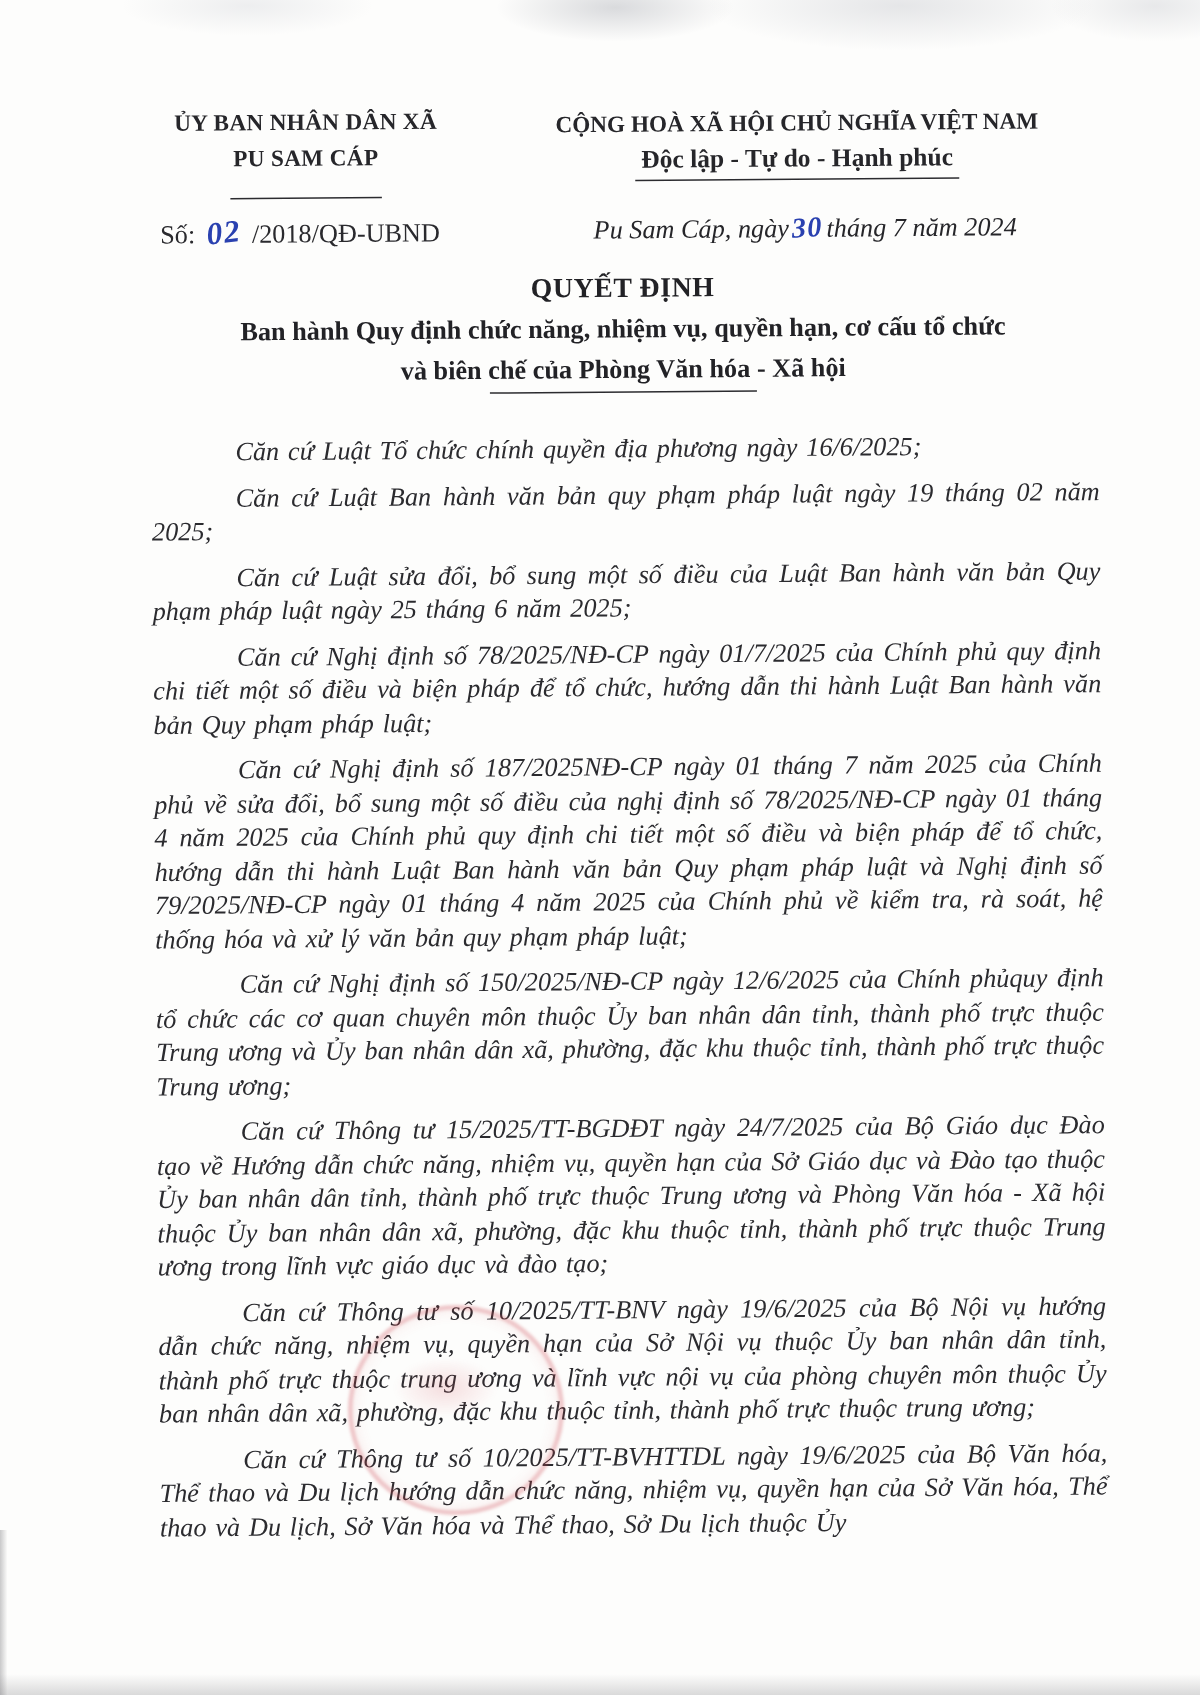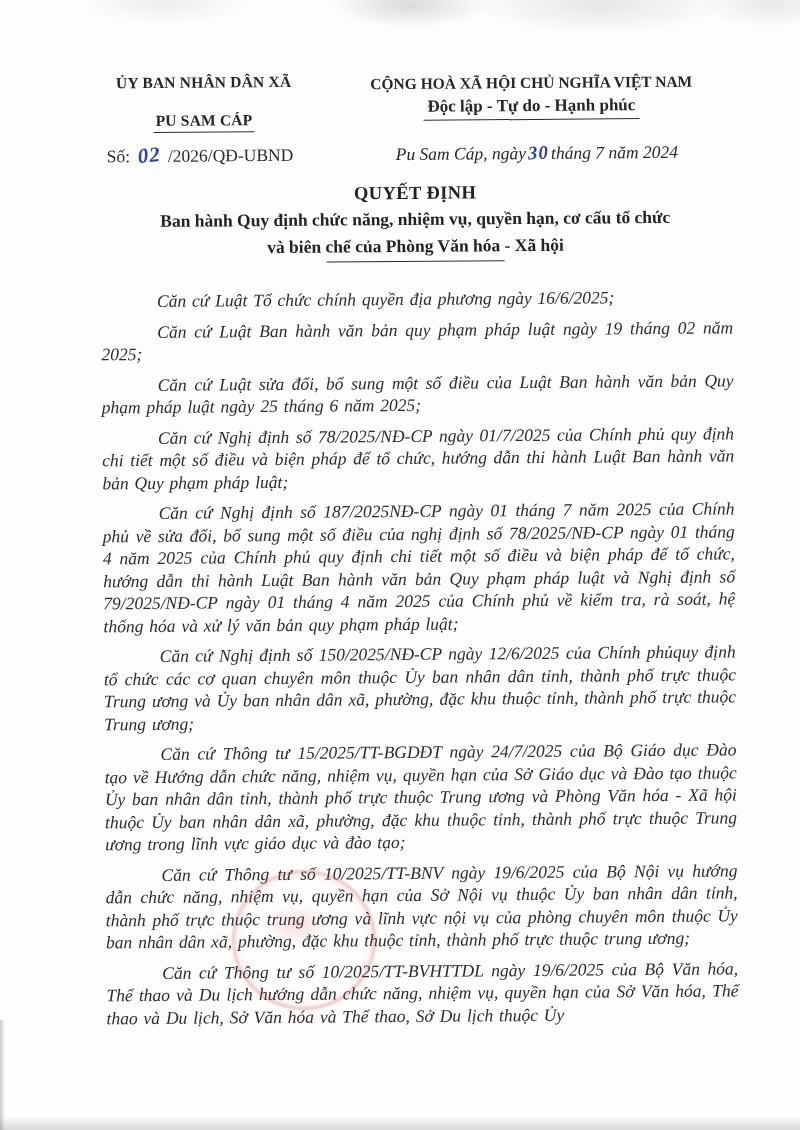--- a/index.html
+++ b/index.html
@@ -26,21 +26,21 @@
     background:linear-gradient(to right,rgba(80,80,85,.30),rgba(80,80,85,0));pointer-events:none;}
 
   .doc{
     position:absolute;left:0;top:0;width:800px;height:1130px;
     transform:rotate(-0.45deg);
   }
 
   
   .hdr-left{position:absolute;left:100px;top:72px;width:215px;text-align:center;
     font-weight:bold;font-size:15.5px;letter-spacing:.2px;color:#26262a;}
-  .hdr-left .l2{display:inline-block;margin-top:20px;padding:0 2px 2px;border-bottom:1.6px solid #2b2b2f;}
+  .hdr-left .l2{display:inline-block;margin-top:6px;padding:0 2px 16px;border-bottom:1.6px solid #2b2b2f;}
   .hdr-right{position:absolute;left:355px;top:75px;width:360px;text-align:center;
     font-weight:bold;font-size:15.5px;color:#26262a;}
   .hdr-right .l2{display:inline-block;margin-top:4px;padding:0 4px 3px;font-size:17px;border-bottom:1.6px solid #2b2b2f;}
 
   .doc-number{position:absolute;left:110px;top:141px;font-size:17.5px;color:#2a2a2e;white-space:nowrap;}
   .dateline{position:absolute;left:360px;top:143px;width:360px;text-align:center;
     font-style:italic;font-size:17.5px;color:#26262a;white-space:nowrap;}
   .hand{
     color:var(--handwriting-blue,#2a41b0);
     font-style:italic;font-weight:bold;
@@ -94,21 +94,21 @@
     </div>
 
     <div class="hdr-right">
       <div class="l1">CỘNG HOÀ XÃ HỘI CHỦ NGHĨA VIỆT NAM</div>
       <div><span class="l2">Độc lập - Tự do - Hạnh phúc</span></div>
     </div>
 
     <div class="doc-number">
       <span>Số:</span>
       <span class="hand">02</span>
-      <span>/2026/QĐ-UBND</span>
+      <span>/2018/QĐ-UBND</span>
     </div>
 
     <div class="dateline">
       <span>Pu Sam Cáp, ngày</span><span class="hand day">30</span><span>tháng 7 năm 2024</span>
     </div>
 
     <div class="title-block">
       <div class="t1">QUYẾT ĐỊNH</div>
       <div class="t2">Ban hành Quy định chức năng, nhiệm vụ, quyền hạn, cơ cấu tổ chức</div>
       <div class="t2">và biên chế của Phòng Văn hóa - Xã hội</div>

